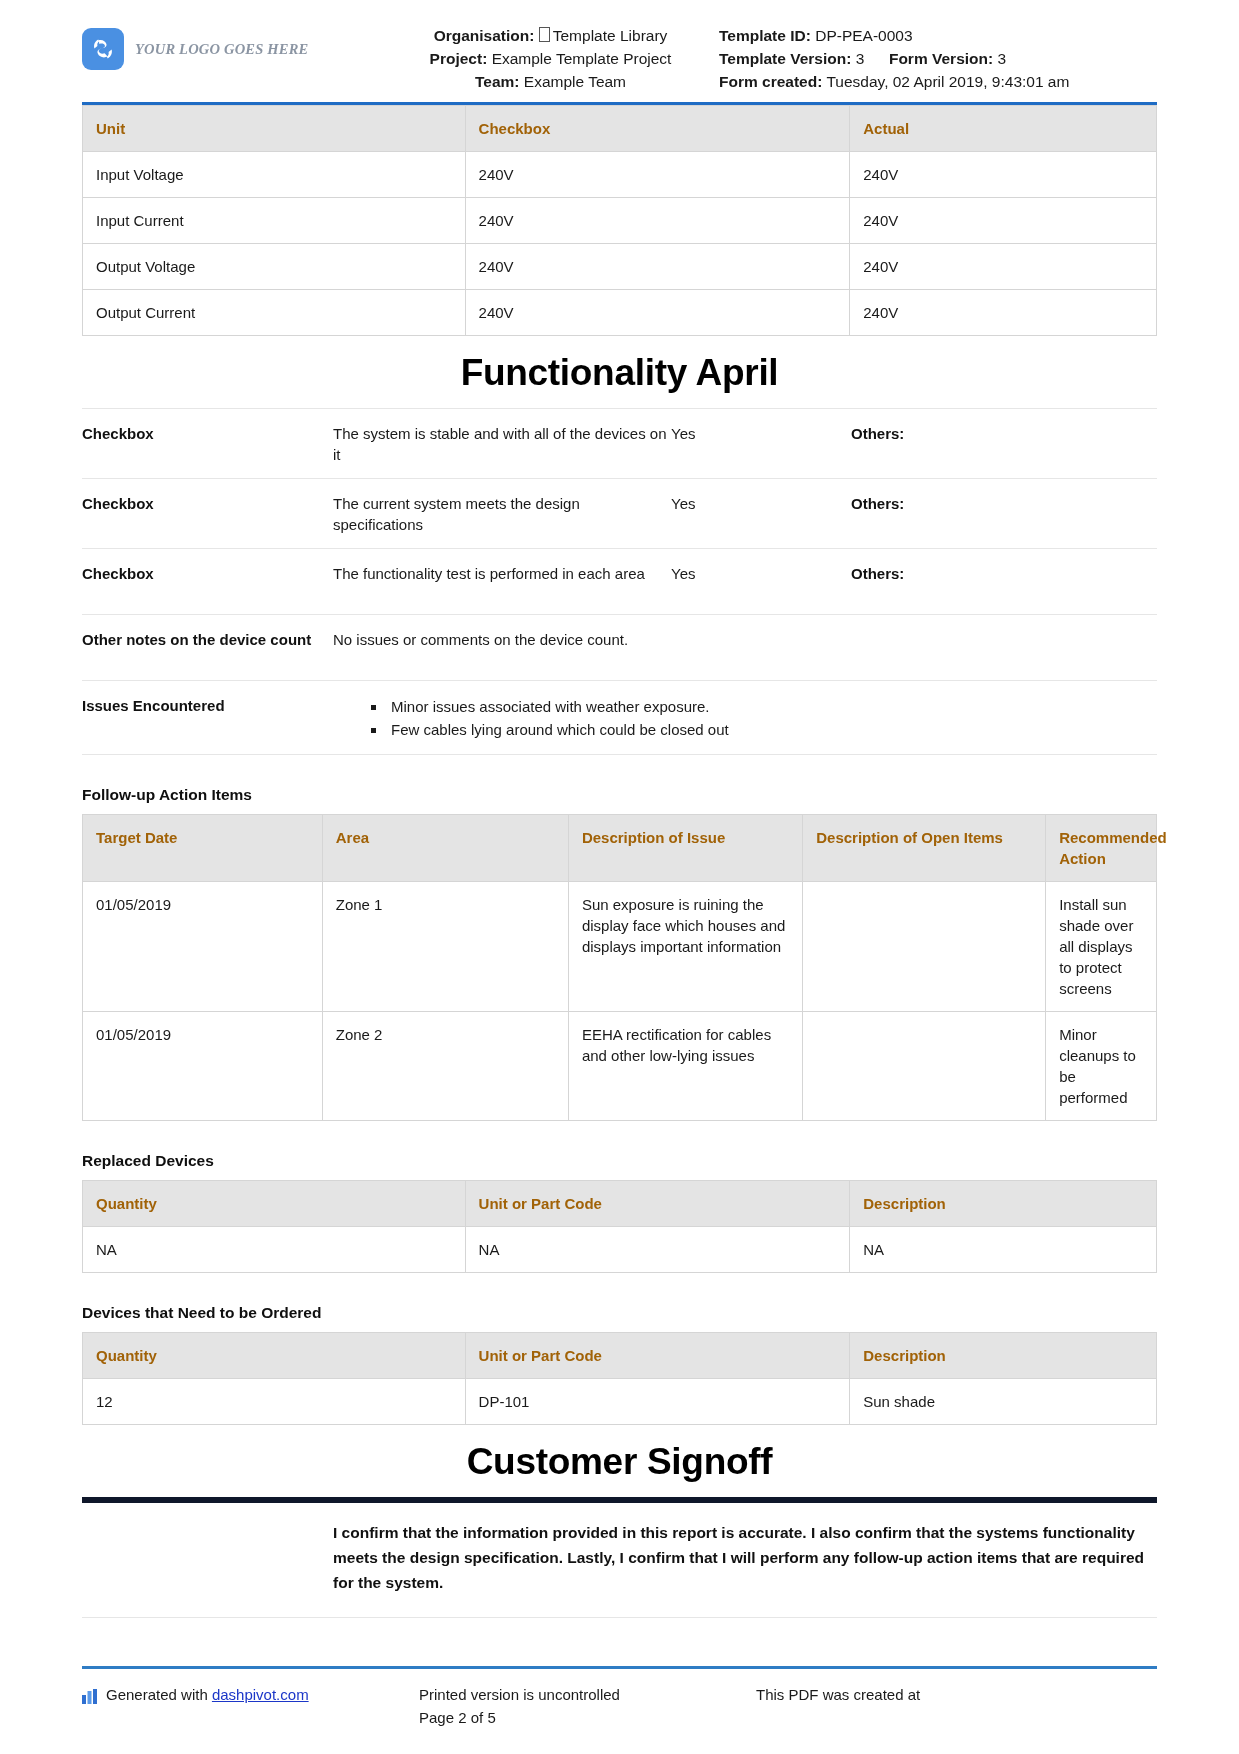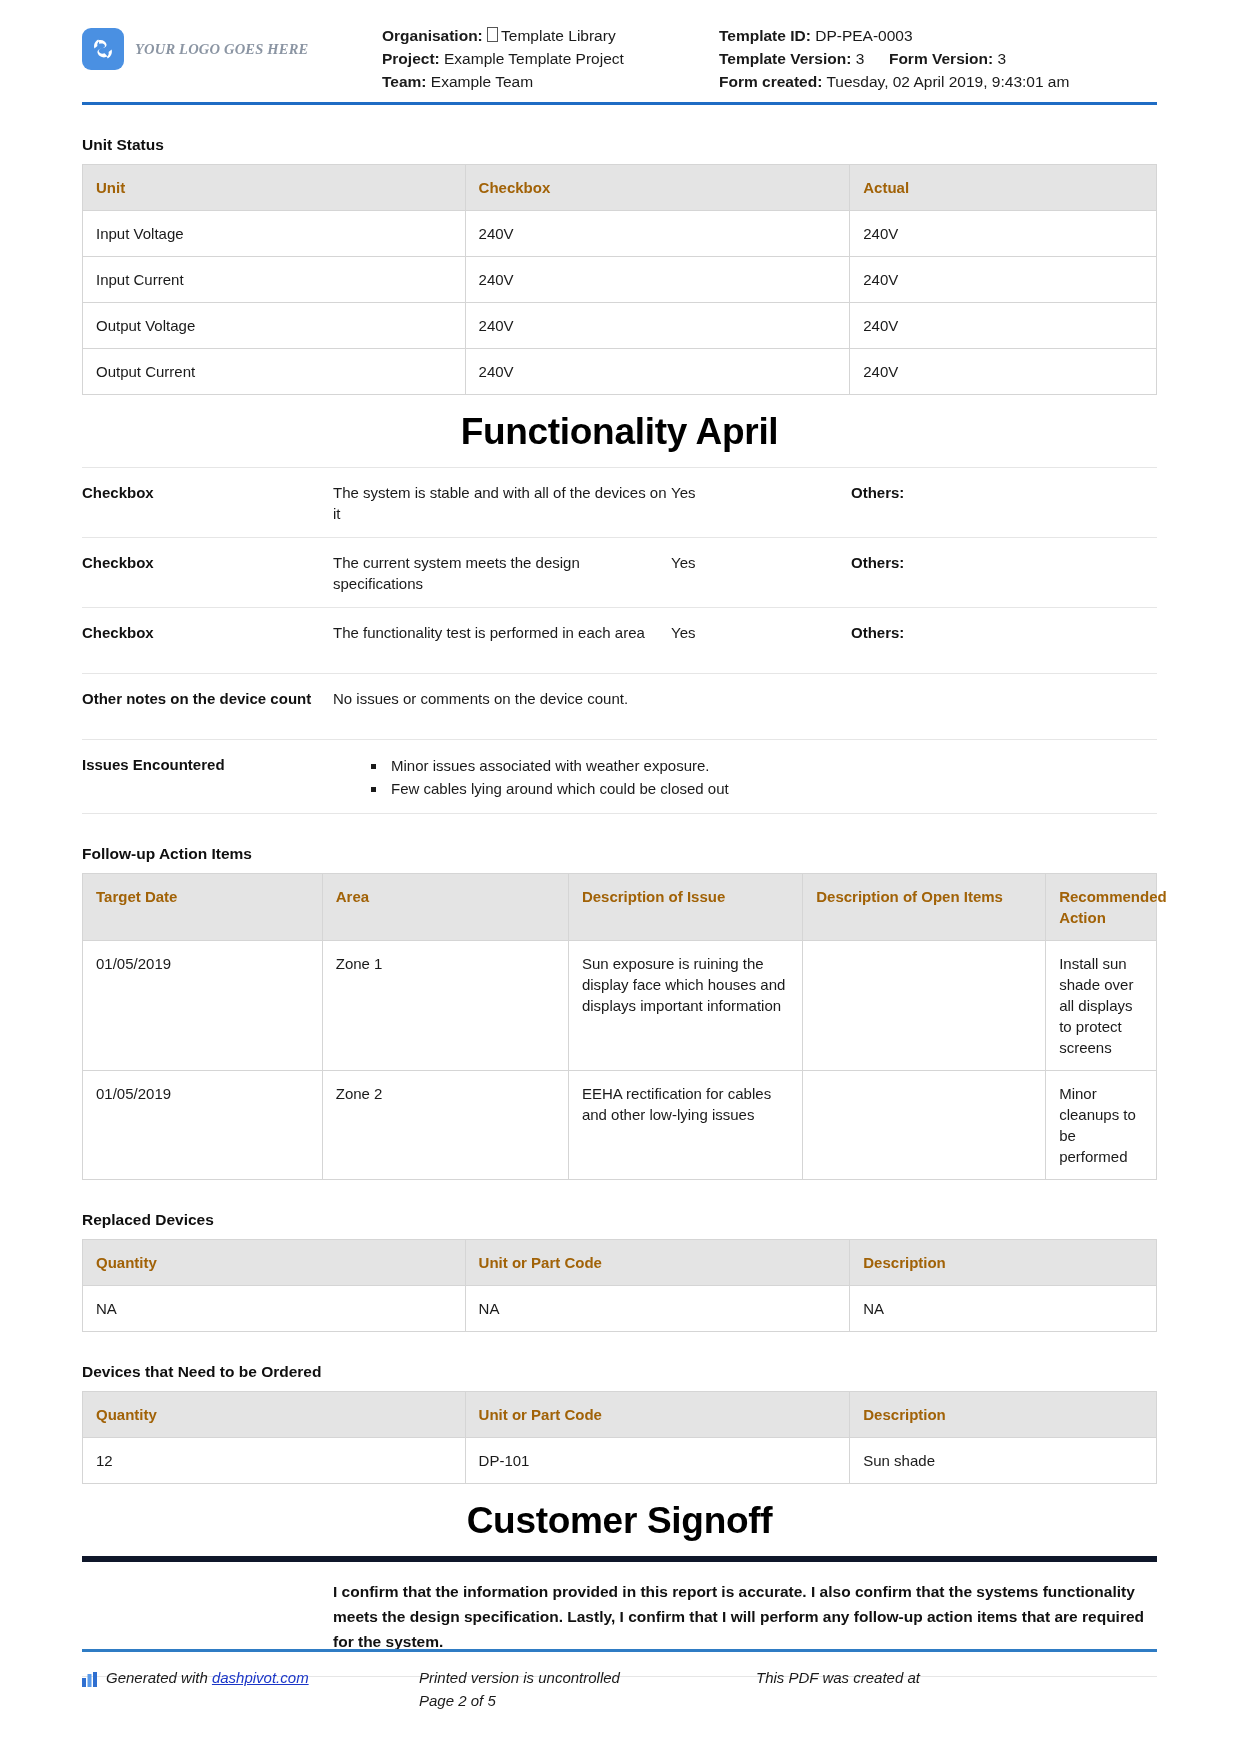--- a/index.html
+++ b/index.html
@@ -58,20 +58,21 @@
     white-space: nowrap;
   }
   .meta-cols {
     display: flex;
     flex: 1;
     padding-top: 2px;
   }
   .meta-col-left {
     width: 337px;
     flex: 0 0 auto;
+    text-align: center;
   }
   .meta-col-right {
     flex: 1;
   }
   .meta-line {
     font-size: 15.5px;
     line-height: 23px;
     white-space: nowrap;
     color: #1a1a1a;
   }
@@ -210,23 +211,22 @@
     line-height: 25px;
     color: #111;
     padding-right: 4px;
   }
 
   
   .footer-wrap {
     position: absolute;
     left: 0;
     right: 0;
-    bottom: 42px;
+    bottom: 25px;
     padding: 0 82px;
-    font-style: italic;
   }
   .footer-rule {
     height: 3px;
     background: #2f7cc4;
     margin-bottom: 14px;
   }
   .footer-cols {
     display: flex;
     font-size: 15px;
     line-height: 23px;
@@ -303,21 +303,20 @@
           <span>Tuesday, 02 April 2019, 9:43:01 am</span>
         </div>
       </div>
 
     </div>
   </div>
   <div class="header-rule"></div>
 
   <div class="content">
 
-    <div class="section-label">Unit Status</div>
     <table class="dtable">
       <thead>
         <tr>
           <th style="width:33.2%">Unit</th>
           <th style="width:33.4%">Checkbox</th>
           <th>Actual</th>
         </tr>
       </thead>
       <tbody>
         <tr>

